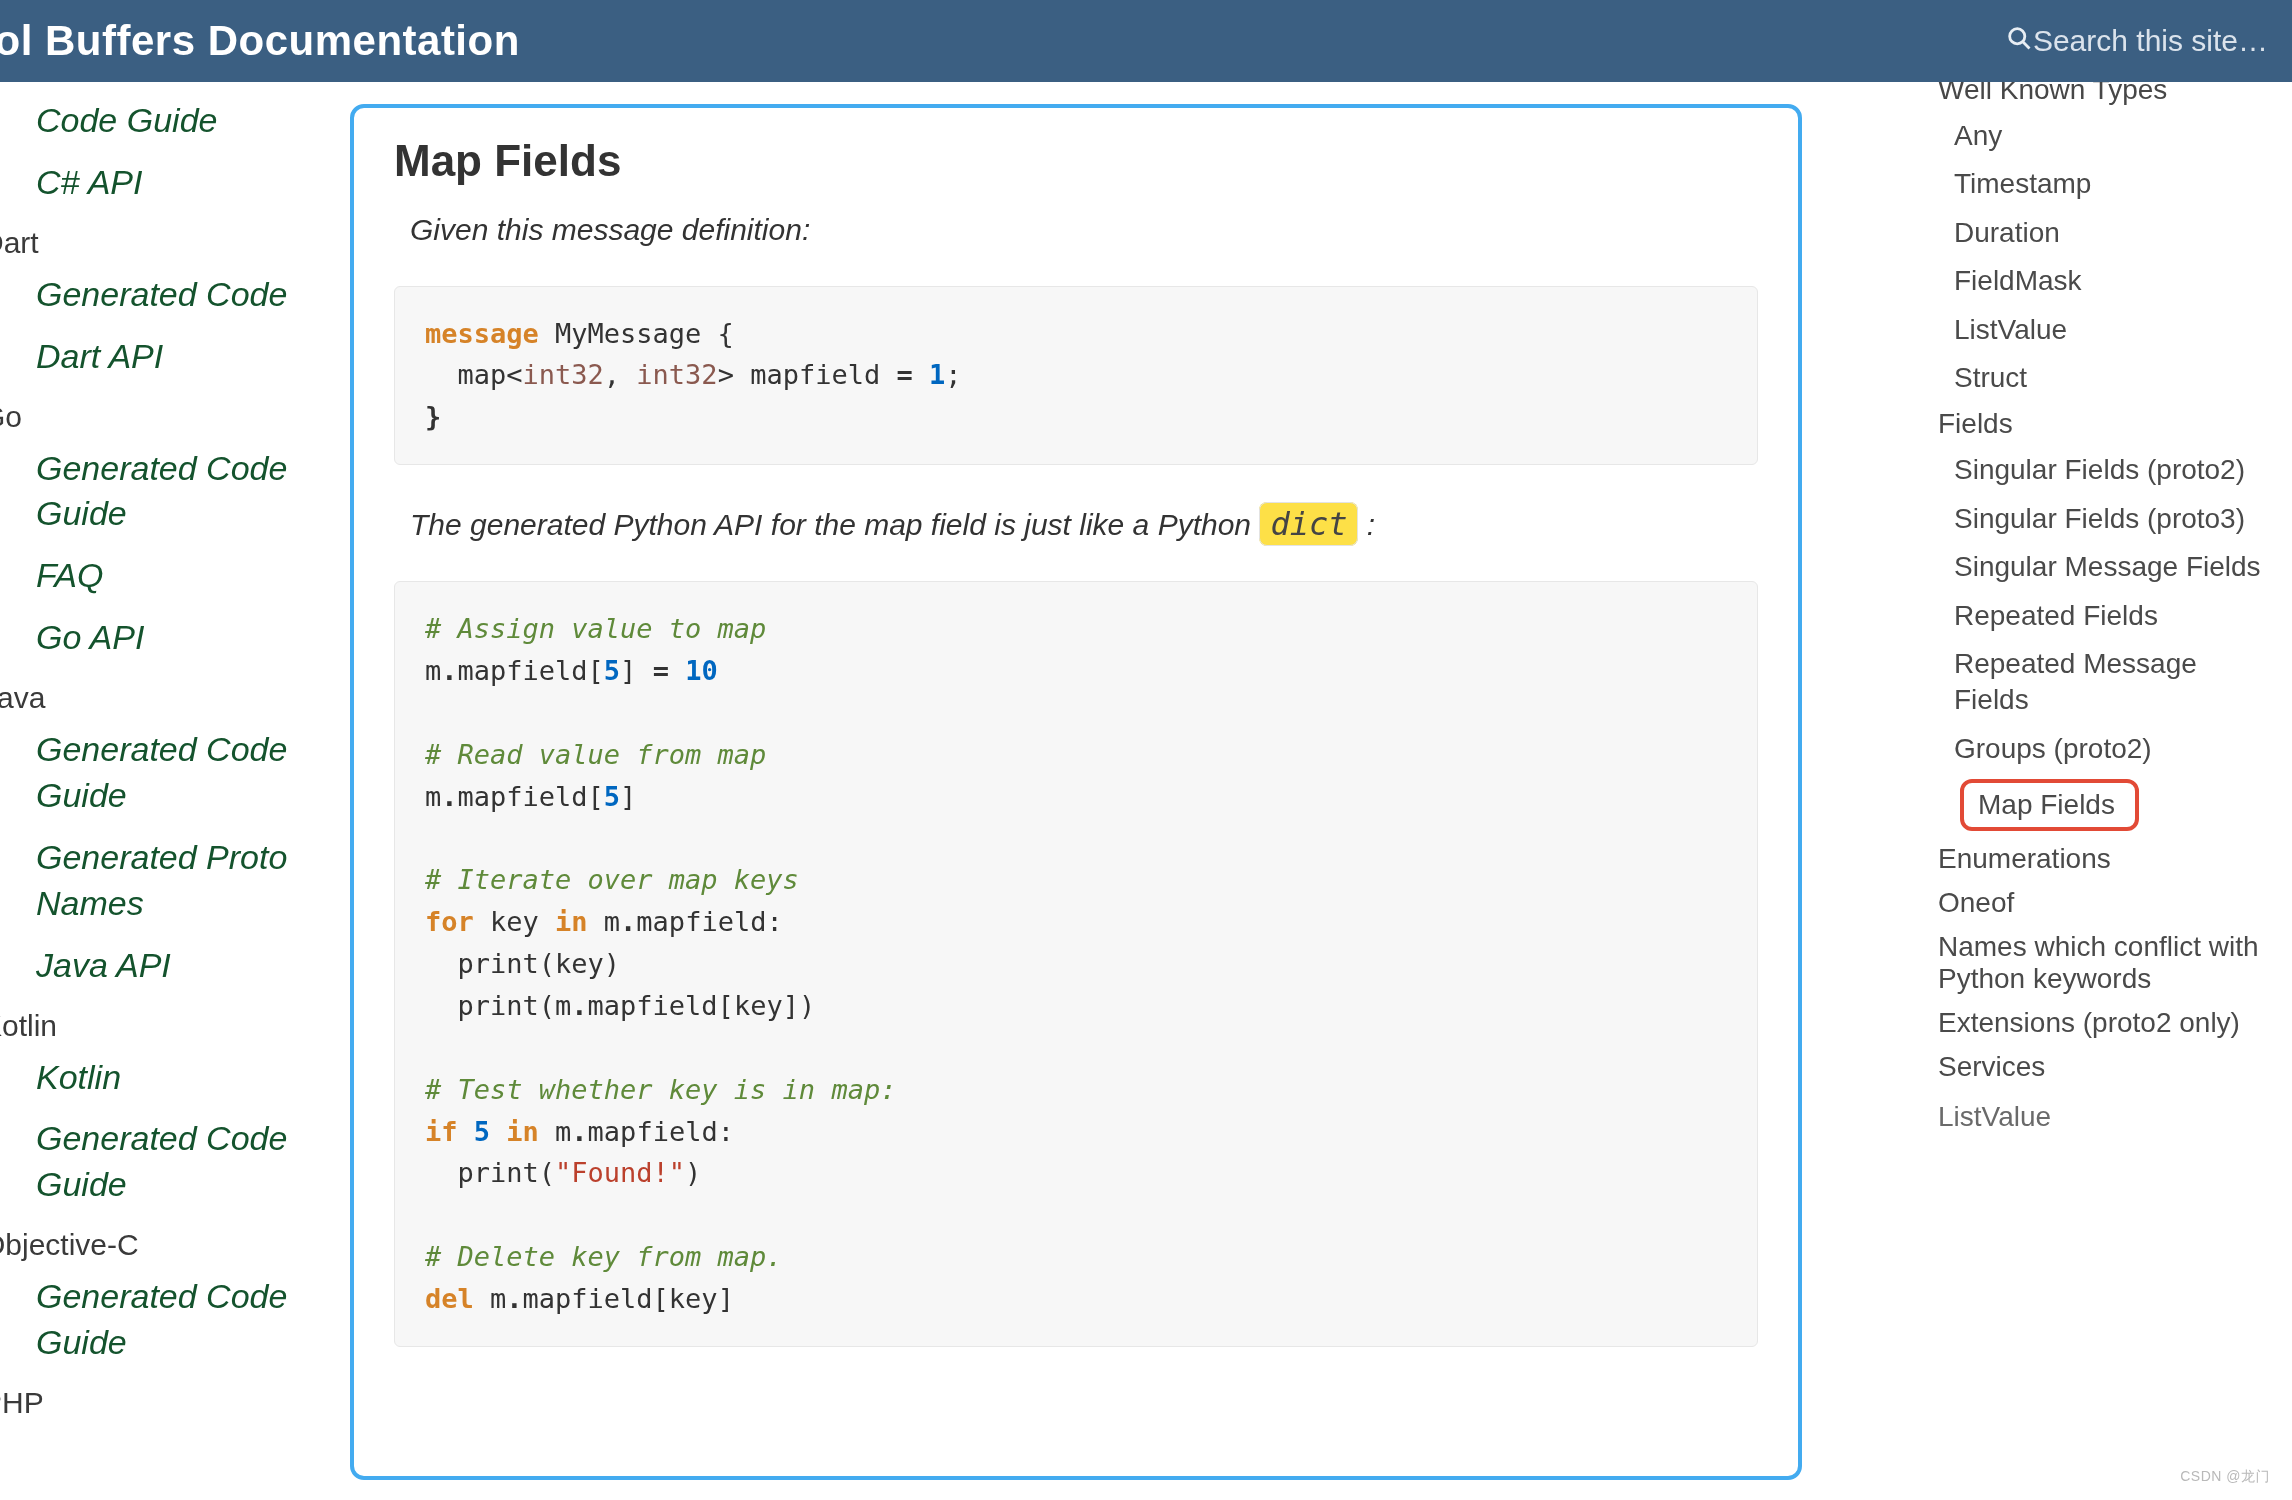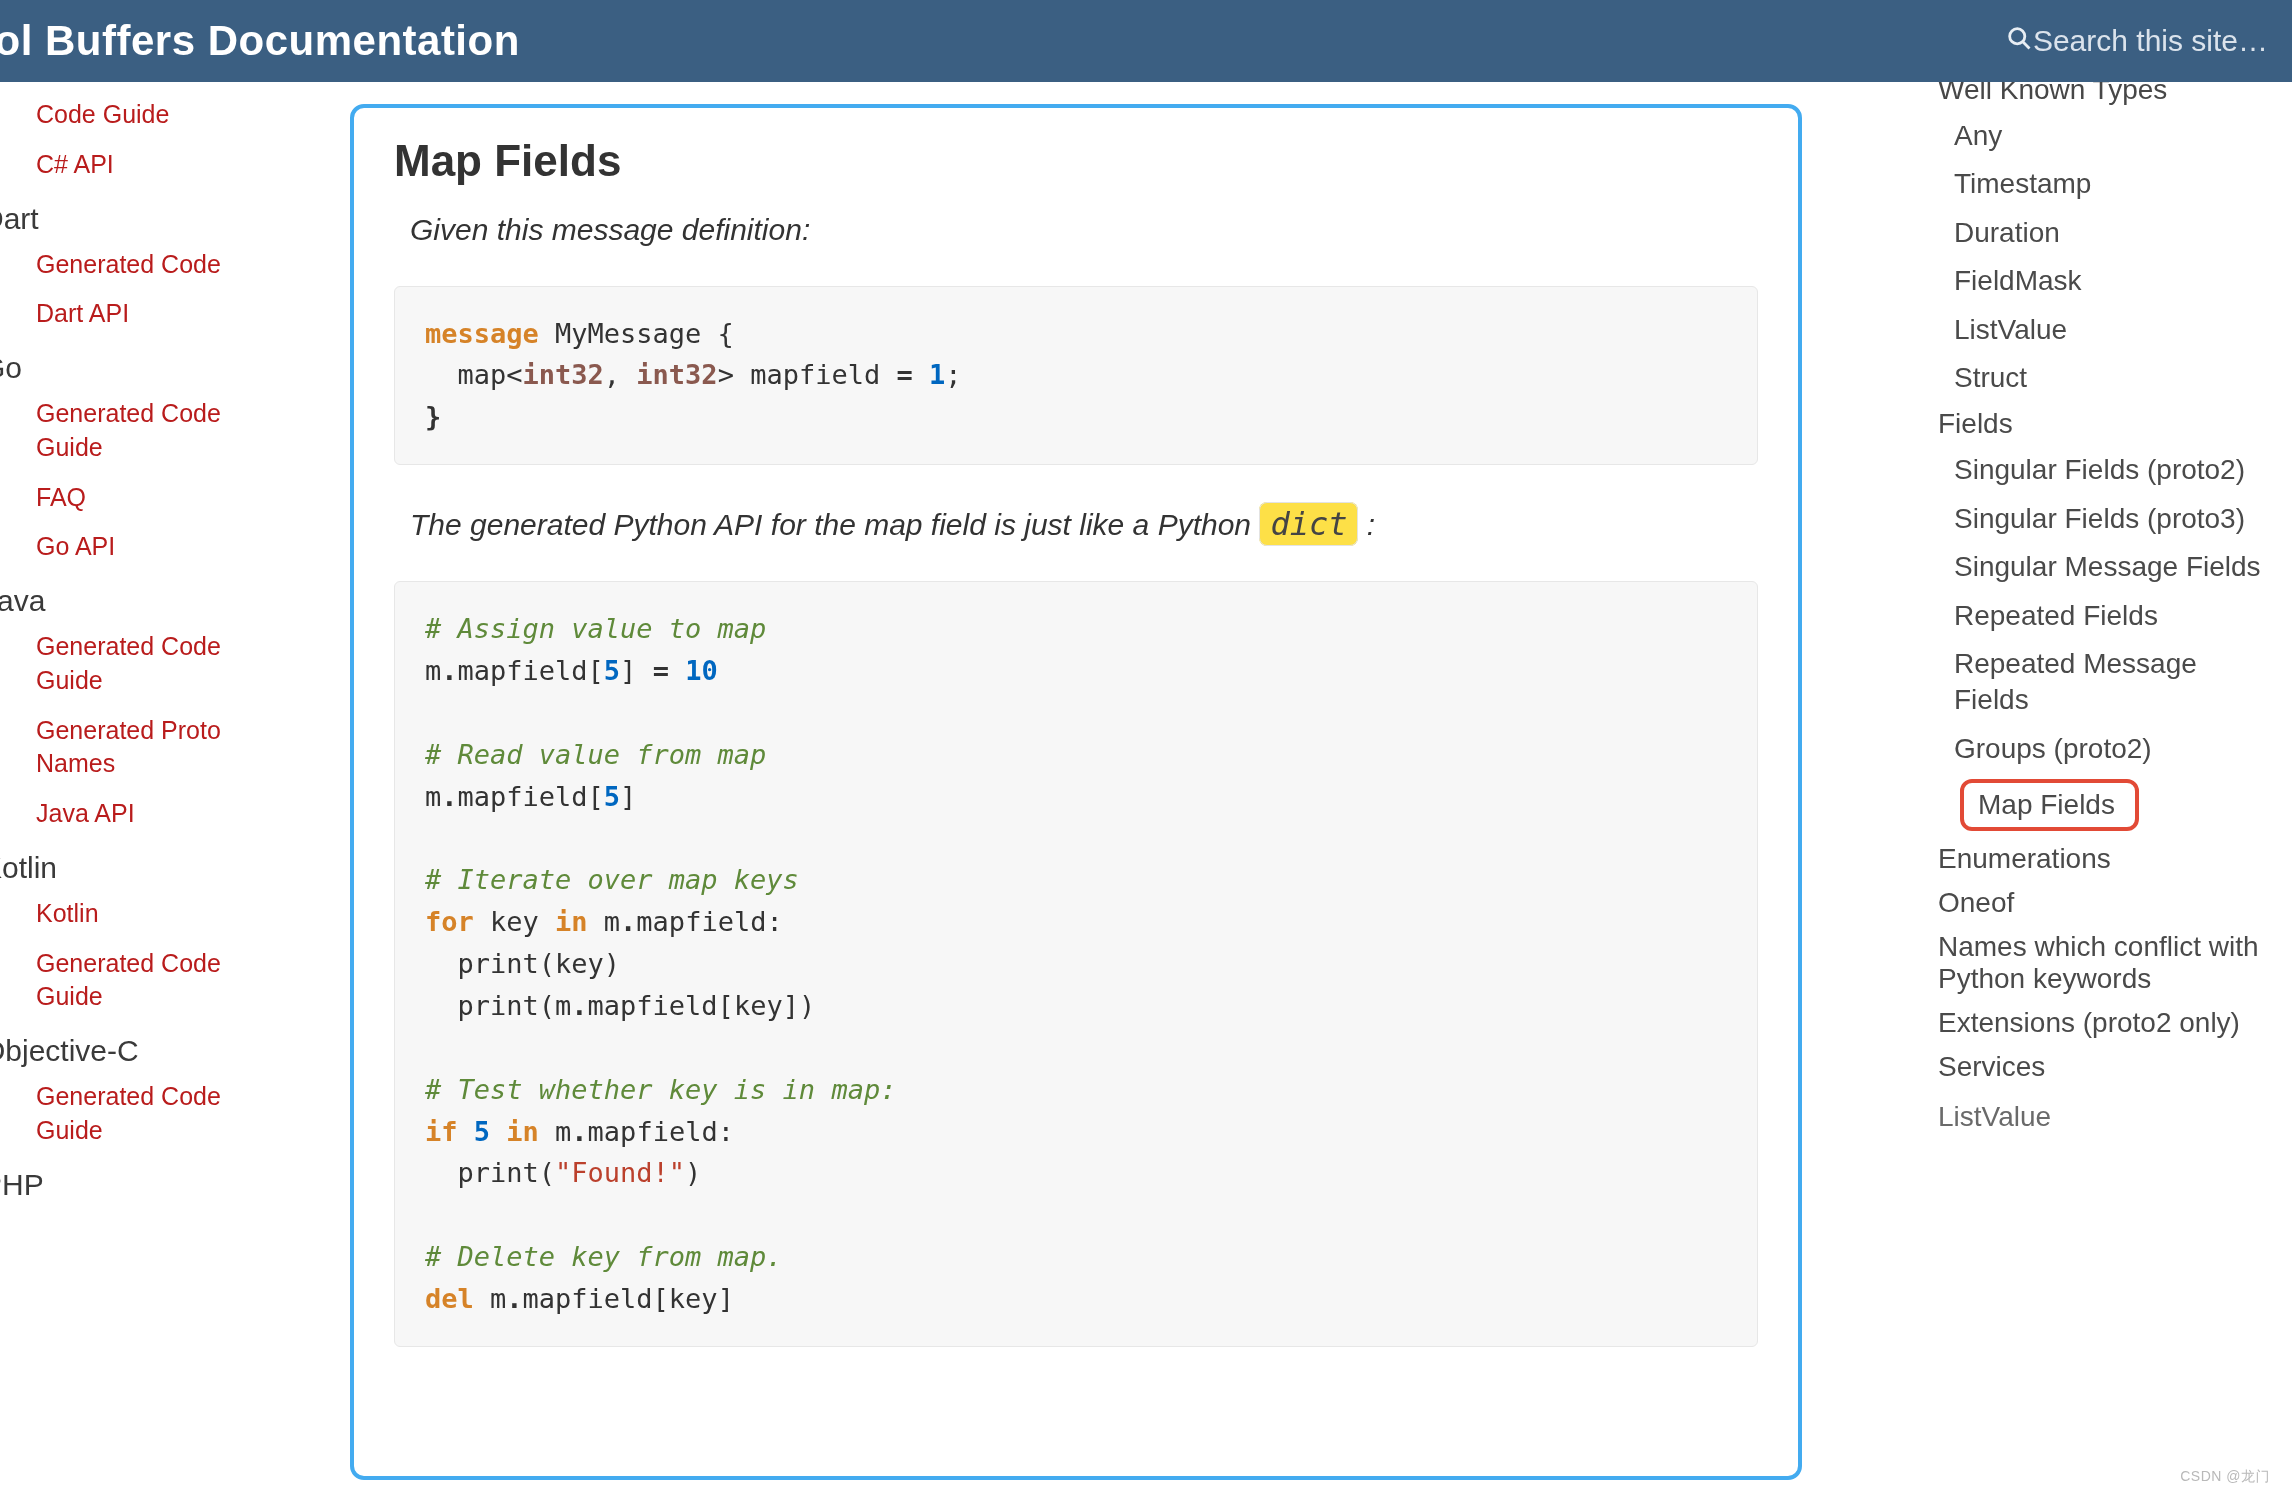--- a/index.html
+++ b/index.html
@@ -50,24 +50,25 @@
   .left-nav ul, .right-nav ul {
     list-style: none;
   }
   .left-nav .group-label {
     color: #3a3a3a;
     padding: 12px 0 4px 0;
     margin-left: -18px;
     font-size: 30px;
   }
   .left-nav .item {
-    color: #b91c1c;
+    color: #14532d;
     padding: 8px 10px 8px 36px;
     line-height: 1.35;
-    font-size: 25px;
+    font-size: 34px;
+    font-style: italic;
   }
   .content {
     padding: 22px 120px 20px 50px;
     overflow: hidden;
   }
   .content-card {
     border: 4px solid #43abf0;
     border-radius: 14px;
     padding: 28px 40px 30px 40px;
     min-height: 100%;
@@ -92,21 +93,21 @@
     padding: 26px 30px;
     font-family: "SFMono-Regular", Menlo, Consolas, monospace;
     font-size: 27px;
     line-height: 1.55;
     white-space: pre;
     color: #333;
     overflow-x: auto;
     margin-bottom: 36px;
   }
   .tok-kw  { color: #d68328; font-weight: 600; }  
-  .tok-ty  { color: #8a594f; font-weight: 700; }  
+  .tok-ty  { color: #8a594f; font-weight: 400; }  
   .tok-num { color: #0067c0; font-weight: 600; }  
   .tok-cmt { color: #5f8a3a; font-style: italic; }
   .tok-str { color: #bb402c; }                    
   .tok-op  { color: #333; font-weight: 700; }     
   .tok-pun { color: #333; font-weight: 700; }
   .inline-code {
     font-family: "SFMono-Regular", Menlo, Consolas, monospace;
     background: #fde047;
     border: 1px solid #e3e3e3;
     border-radius: 8px;

